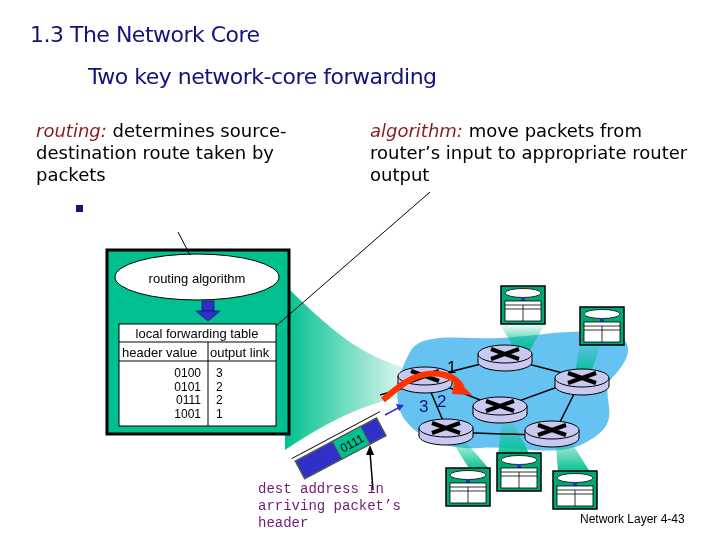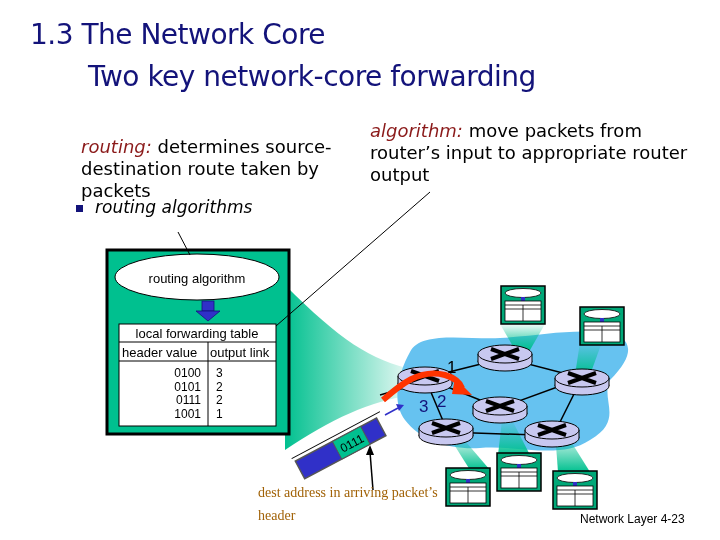--- a/index.html
+++ b/index.html
@@ -1,39 +1,39 @@
 <!DOCTYPE html>
 <html><head>
 <meta charset="utf-8">
 <style>
   html, body { margin: 0; padding: 0; background: #ffffff; }
   body { width: 720px; height: 540px; position: relative; overflow: hidden; font-family: "DejaVu Sans", sans-serif; }
-  .title { position: absolute; color: #13137a; font-family: "DejaVu Sans", sans-serif; font-size: 28px; line-height: 34px; white-space: nowrap; letter-spacing: -0.5px; }
+  .title { position: absolute; color: #13137a; font-family: "DejaVu Sans", sans-serif; font-size: 22px; line-height: 34px; white-space: nowrap; letter-spacing: -0.5px; }
   #t1 { left: 30px; top: 18px; }
   #t2 { left: 88px; top: 60px; }
   .txt { position: absolute; color: #000; font-family: "DejaVu Sans", sans-serif; font-size: 18px; line-height: 22px; }
   .kw { color: #8b1a1a; font-style: italic; }
-  #routing-text { left: 36px; top: 136px; width: 290px; margin-left: 45px; }
+  #routing-text { left: 36px; top: 120px; width: 290px; }
   #forwarding-text { left: 370px; top: 120px; width: 320px; }
   #bullet { position: absolute; left: 76px; top: 197px; font-size: 17px; font-style: italic; color: #000; font-family: "DejaVu Sans", sans-serif; }
   #bullet .sq { display: inline-block; width: 7px; height: 7px; background: #13137a; margin-right: 12px; vertical-align: middle; }
   svg text { font-family: "Liberation Sans", sans-serif; }
   #footer { position: absolute; left: 580px; top: 512px; font-size: 12px; color: #000; font-family: "Liberation Sans", sans-serif; }
-  #dest-label { position: absolute; left: 258px; top: 481px; font-size: 14px; line-height: 23px; font-family: Liberation Serif, serif; color: #a16207; }
+  #dest-label { position: absolute; left: 258px; top: 481px; font-size: 14px; line-height: 17px; font-family: Liberation Mono, monospace; color: #701a75; }
 </style>
 </head>
 <body>
 
 <div class="title" id="t1">1.3 The Network Core</div>
 <div class="title" id="t2">Two key network-core forwarding</div>
 
 <div class="txt" id="routing-text">
   <span class="kw">routing:</span><span> determines source-destination route taken by packets</span>
 </div>
-<div id="bullet"><span class="sq"></span><span>routing algorithms</span></div>
+<div id="bullet"><span class="sq"></span></div>
 
 <div class="txt" id="forwarding-text">
   <span class="kw">algorithm:</span><span> move packets from router’s input to appropriate router output</span>
 </div>
 
 <svg width="720" height="540" style="position:absolute;left:0;top:0;">
   <defs>
     <linearGradient id="beam" x1="0" y1="0" x2="1" y2="0">
       <stop offset="0" stop-color="#00c08f"></stop>
       <stop offset="1" stop-color="#00c08f" stop-opacity="0.05"></stop>
@@ -141,13 +141,13 @@
       <text x="216" y="404" font-size="12">2</text>
       <text x="201" y="417.5" font-size="12" text-anchor="end">1001</text>
       <text x="216" y="417.5" font-size="12">1</text>
     </g>
 
   <line x1="178" y1="232" x2="190" y2="255" stroke="#000" stroke-width="1"></line>
   <line x1="430" y1="192" x2="276" y2="326" stroke="#000" stroke-width="1"></line>
 </svg>
 
 <div id="dest-label" style="width:180px;">dest address in arriving packet’s header</div>
-<div id="footer">Network Layer  4-23</div>
+<div id="footer">Network Layer  4-43</div>
 
 </body></html>

